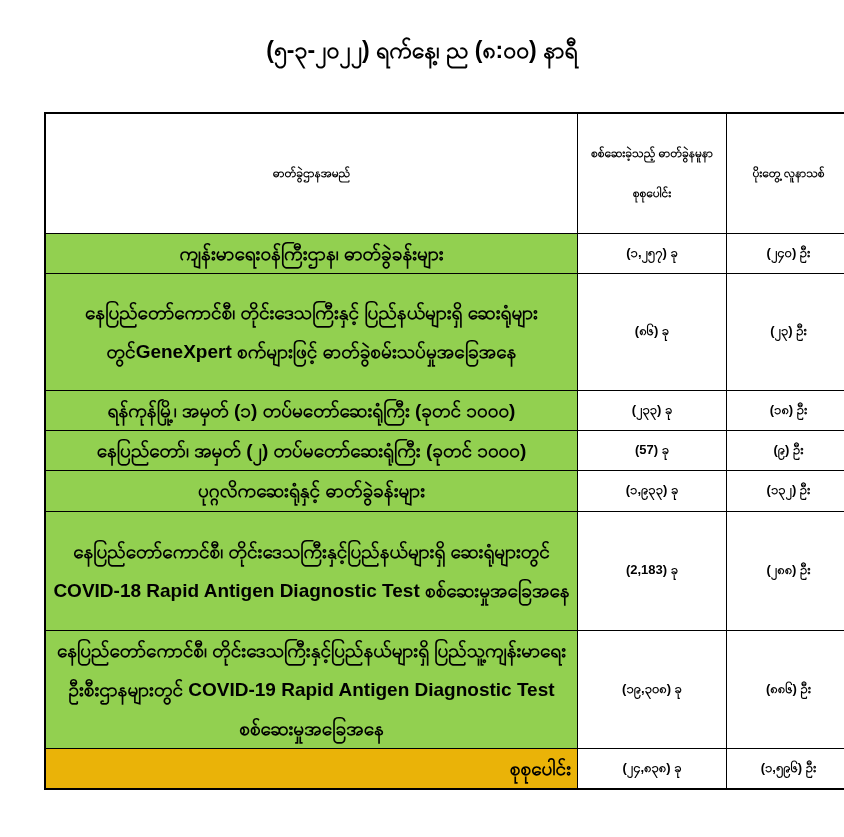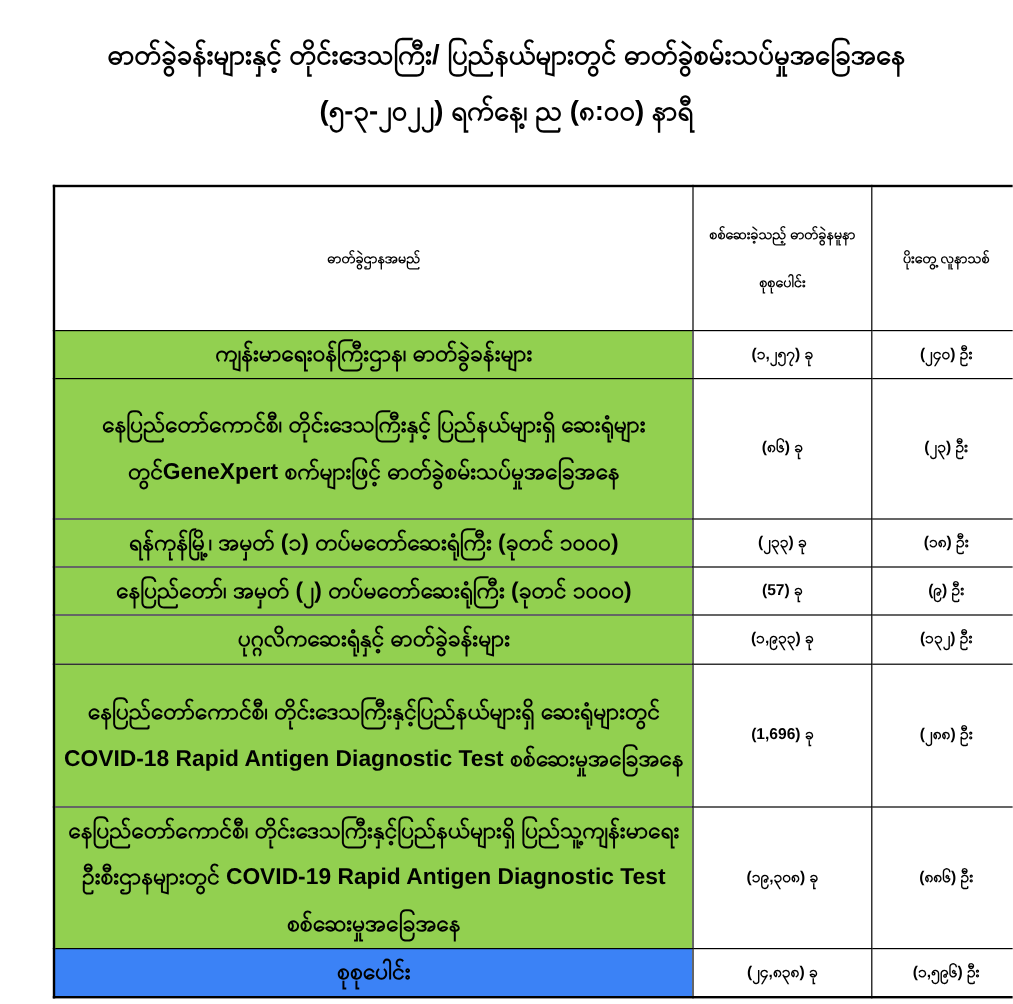--- a/index.html
+++ b/index.html
@@ -73,30 +73,30 @@
   }
   tr.row-h1 { height: 35px; }
   tr.row-h2 { height: 117px; }
   tr.row-h3 { height: 39px; }
   tr.row-h4 { height: 39px; }
   tr.row-h5 { height: 41px; }
   tr.row-h6 { height: 119px; }
   tr.row-h7 { height: 111px; }
   tr.total-row { height: 33px; }
   tr.total-row td.cell-name {
-    background: #3b82f6;
+    background: #eab308;
+    text-align: right;
   }
 </style>
 </head>
 <body>
 
 <div class="page">
 
   <div class="title-block">
-    <div class="title-line1">ဓာတ်ခွဲခန်းများနှင့် တိုင်းဒေသကြီး/ ပြည်နယ်များတွင် ဓာတ်ခွဲစမ်းသပ်မှုအခြေအနေ</div>
     <div class="title-line2">(၅-၃-၂၀၂၂) ရက်နေ့၊ ည (၈:၀၀) နာရီ</div>
   </div>
 
   <table class="results">
     <thead>
       <tr class="header-row">
         <th class="col-name">ဓာတ်ခွဲဌာနအမည်</th>
         <th class="col-samples">စစ်ဆေးခဲ့သည့် ဓာတ်ခွဲနမူနာ စုစုပေါင်း</th>
         <th class="col-positives">ပိုးတွေ့ လူနာသစ်</th>
       </tr>
@@ -122,21 +122,21 @@
         <td class="cell-samples">(57) ခု</td>
         <td class="cell-positives">(၉) ဦး</td>
       </tr>
       <tr class="row-h5">
         <td class="cell-name">ပုဂ္ဂလိကဆေးရုံနှင့် ဓာတ်ခွဲခန်းများ</td>
         <td class="cell-samples">(၁,၉၃၃) ခု</td>
         <td class="cell-positives">(၁၃၂) ဦး</td>
       </tr>
       <tr class="row-h6">
         <td class="cell-name">နေပြည်တော်ကောင်စီ၊ တိုင်းဒေသကြီးနှင့်ပြည်နယ်များရှိ ဆေးရုံများတွင် COVID-18 Rapid Antigen Diagnostic Test စစ်ဆေးမှုအခြေအနေ</td>
-        <td class="cell-samples">(1,696) ခု</td>
+        <td class="cell-samples">(2,183) ခု</td>
         <td class="cell-positives">(၂၈၈) ဦး</td>
       </tr>
       <tr class="row-h7">
         <td class="cell-name">နေပြည်တော်ကောင်စီ၊ တိုင်းဒေသကြီးနှင့်ပြည်နယ်များရှိ ပြည်သူ့ကျန်းမာရေးဦးစီးဌာနများတွင် COVID-19 Rapid Antigen Diagnostic Test စစ်ဆေးမှုအခြေအနေ</td>
         <td class="cell-samples">(၁၉,၃၀၈) ခု</td>
         <td class="cell-positives">(၈၈၆) ဦး</td>
       </tr>
       <tr class="total-row">
         <td class="cell-name">စုစုပေါင်း</td>
         <td class="cell-samples">(၂၄,၈၃၈) ခု</td>

